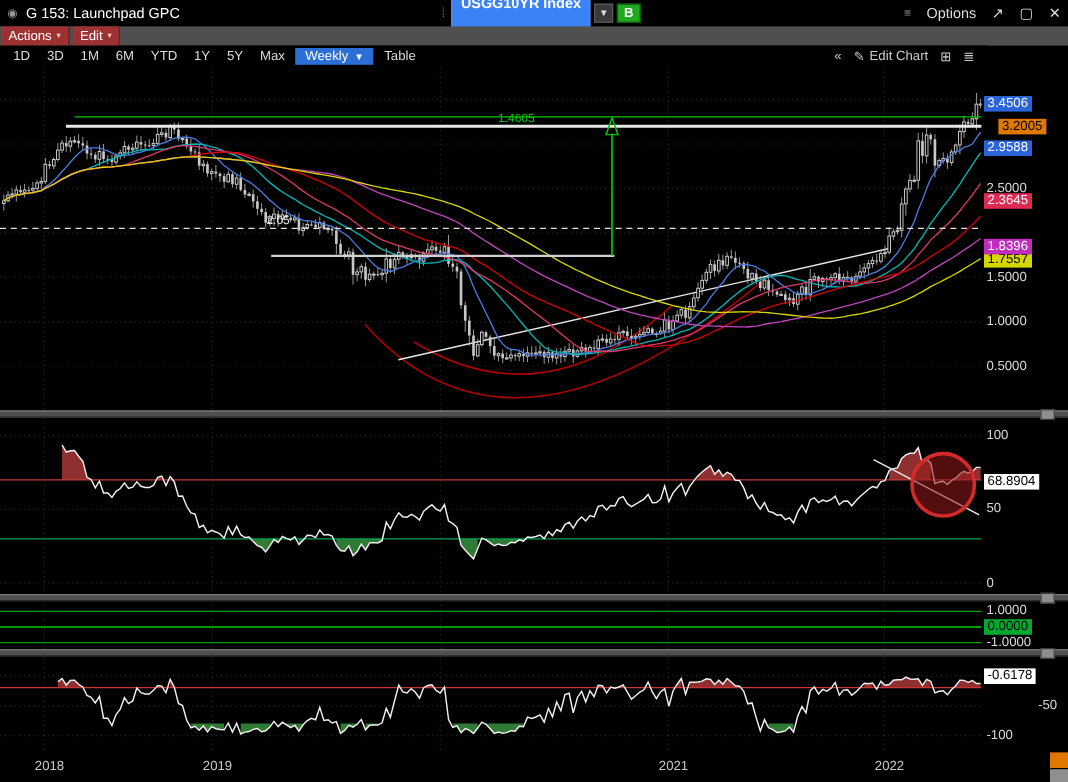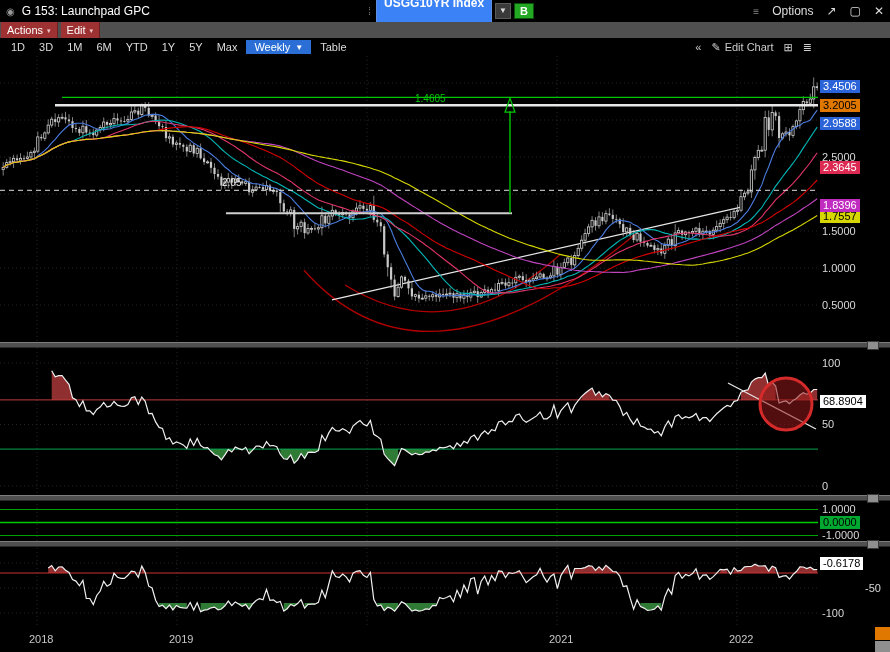--- a/index.html
+++ b/index.html
@@ -357,21 +357,21 @@
           <line x1="0" y1="613.0" x2="818" y2="613.0" stroke="#242424" stroke-dasharray="1 3"></line>
           <path d="M48.2 573.0 L48.2 568.1 L51.7 565.5 L55.2 570.8 L58.6 567.0 L62.1 566.8 L65.5 570.2 L69.0 572.4 L69.0 573.0 Z M131.4 573.0 L131.4 571.2 L134.8 571.7 L134.8 573.0 Z M141.8 573.0 L141.8 566.1 L145.2 572.5 L145.2 573.0 Z M356.5 573.0 L356.5 571.3 L360.0 570.7 L360.0 573.0 Z M498.5 573.0 L498.5 571.0 L502.0 571.3 L502.0 573.0 Z M515.8 573.0 L515.8 572.5 L519.3 570.7 L519.3 573.0 Z M564.3 573.0 L564.3 570.2 L567.8 565.4 L567.8 573.0 Z M574.7 573.0 L574.7 568.5 L578.2 568.5 L581.7 568.3 L585.1 567.6 L588.6 565.7 L592.1 566.2 L595.5 570.4 L599.0 566.9 L602.4 570.1 L605.9 565.4 L609.4 568.3 L612.8 571.5 L616.3 571.8 L616.3 573.0 Z M720.2 573.0 L720.2 569.4 L723.7 569.8 L727.1 569.2 L727.1 573.0 Z M734.1 573.0 L734.1 567.7 L737.5 571.1 L741.0 570.4 L744.5 566.9 L747.9 566.5 L751.4 566.5 L754.9 564.2 L758.3 565.8 L761.8 566.0 L765.2 565.7 L768.7 571.2 L772.2 566.2 L775.6 567.8 L775.6 573.0 Z M796.4 573.0 L796.4 571.5 L799.9 566.8 L803.3 567.0 L806.8 568.6 L810.3 567.1 L813.7 569.6 L817.2 569.5 L817.2 573.0 Z " fill="#8f2f2f" stroke="none"></path>
           <path d="M159.1 603.0 L159.1 606.6 L162.5 605.2 L166.0 608.6 L169.5 605.0 L172.9 609.9 L176.4 605.5 L179.9 607.3 L183.3 607.9 L186.8 608.2 L186.8 603.0 Z M200.6 603.0 L200.6 611.6 L204.1 610.1 L207.6 609.6 L211.0 607.8 L214.5 607.1 L218.0 609.8 L221.4 609.0 L224.9 605.8 L224.9 603.0 Z M238.7 603.0 L238.7 604.1 L242.2 606.3 L245.7 604.4 L249.1 609.3 L252.6 604.0 L252.6 603.0 Z M283.8 603.0 L283.8 611.1 L287.2 608.7 L290.7 604.4 L294.2 606.0 L297.6 603.6 L297.6 603.0 Z M304.6 603.0 L304.6 608.2 L308.0 604.3 L311.5 604.1 L314.9 604.2 L314.9 603.0 Z M377.3 603.0 L377.3 606.1 L380.8 604.9 L384.2 610.6 L387.7 607.2 L391.1 608.4 L394.6 611.2 L398.1 606.7 L398.1 603.0 Z M405.0 603.0 L405.0 603.6 L408.5 607.3 L411.9 611.1 L415.4 610.0 L418.9 611.1 L422.3 610.5 L425.8 608.9 L429.3 609.3 L432.7 605.3 L436.2 605.7 L436.2 603.0 Z M640.5 603.0 L640.5 606.5 L644.0 608.1 L647.5 610.4 L650.9 610.0 L654.4 609.1 L657.9 605.9 L661.3 610.1 L661.3 603.0 Z " fill="#2f7a35" stroke="none"></path>
           <line x1="0" y1="573.0" x2="818" y2="573.0" stroke="#cc3333" stroke-width="1"></line>
           <path d="M48.2 568.1 L51.7 565.5 L55.2 570.8 L58.6 567.0 L62.1 566.8 L65.5 570.2 L69.0 572.4 L72.5 579.6 L75.9 581.1 L79.4 585.8 L82.9 580.4 L86.3 598.5 L89.8 598.5 L93.3 604.6 L96.7 595.5 L100.2 591.0 L103.7 581.3 L107.1 586.3 L110.6 584.1 L114.0 573.3 L117.5 577.2 L121.0 578.3 L124.4 578.4 L127.9 575.3 L131.4 571.2 L134.8 571.7 L138.3 577.3 L141.8 566.1 L145.2 572.5 L148.7 586.2 L152.1 588.0 L155.6 600.2 L159.1 606.6 L162.5 605.2 L166.0 608.6 L169.5 605.0 L172.9 609.9 L176.4 605.5 L179.9 607.3 L183.3 607.9 L186.8 608.2 L190.2 602.5 L193.7 610.1 L197.2 602.8 L200.6 611.6 L204.1 610.1 L207.6 609.6 L211.0 607.8 L214.5 607.1 L218.0 609.8 L221.4 609.0 L224.9 605.8 L228.3 601.1 L231.8 605.5 L235.3 601.9 L238.7 604.1 L242.2 606.3 L245.7 604.4 L249.1 609.3 L252.6 604.0 L256.1 600.5 L259.5 598.6 L263.0 599.8 L266.5 589.4 L269.9 600.3 L273.4 599.8 L276.8 602.5 L280.3 601.4 L283.8 611.1 L287.2 608.7 L290.7 604.4 L294.2 606.0 L297.6 603.6 L301.1 599.7 L304.6 608.2 L308.0 604.3 L311.5 604.1 L314.9 604.2 L318.4 602.3 L321.9 590.2 L325.3 597.7 L328.8 584.0 L332.3 570.9 L335.7 576.6 L339.2 577.5 L342.7 574.0 L346.1 576.9 L349.6 581.9 L353.0 573.1 L356.5 571.3 L360.0 570.7 L363.4 575.3 L366.9 577.5 L370.4 572.4 L373.8 599.6 L377.3 606.1 L380.8 604.9 L384.2 610.6 L387.7 607.2 L391.1 608.4 L394.6 611.2 L398.1 606.7 L401.5 601.8 L405.0 603.6 L408.5 607.3 L411.9 611.1 L415.4 610.0 L418.9 611.1 L422.3 610.5 L425.8 608.9 L429.3 609.3 L432.7 605.3 L436.2 605.7 L439.6 597.6 L443.1 598.7 L446.6 597.5 L450.0 595.7 L453.5 601.8 L457.0 590.3 L460.4 597.3 L463.9 585.0 L467.4 592.3 L470.8 578.8 L474.3 577.7 L477.7 594.1 L481.2 581.2 L484.7 576.1 L488.1 584.9 L491.6 575.6 L495.1 580.6 L498.5 571.0 L502.0 571.3 L505.5 577.5 L508.9 572.6 L512.4 573.5 L515.8 572.5 L519.3 570.7 L522.8 576.8 L526.2 582.6 L529.7 579.8 L533.2 576.8 L536.6 574.8 L540.1 568.4 L543.6 576.6 L547.0 582.1 L550.5 576.4 L553.9 574.0 L557.4 588.5 L560.9 575.6 L564.3 570.2 L567.8 565.4 L571.3 578.6 L574.7 568.5 L578.2 568.5 L581.7 568.3 L585.1 567.6 L588.6 565.7 L592.1 566.2 L595.5 570.4 L599.0 566.9 L602.4 570.1 L605.9 565.4 L609.4 568.3 L612.8 571.5 L616.3 571.8 L619.8 576.1 L623.2 586.5 L626.7 585.8 L630.2 598.2 L633.6 609.1 L637.1 599.7 L640.5 606.5 L644.0 608.1 L647.5 610.4 L650.9 610.0 L654.4 609.1 L657.9 605.9 L661.3 610.1 L664.8 596.7 L668.3 588.8 L671.7 594.1 L675.2 575.6 L678.6 572.4 L682.1 578.3 L685.6 574.5 L689.0 575.9 L692.5 573.6 L696.0 568.8 L699.4 579.3 L702.9 575.1 L706.4 574.8 L709.8 579.4 L713.3 576.6 L716.7 573.1 L720.2 569.4 L723.7 569.8 L727.1 569.2 L730.6 574.2 L734.1 567.7 L737.5 571.1 L741.0 570.4 L744.5 566.9 L747.9 566.5 L751.4 566.5 L754.9 564.2 L758.3 565.8 L761.8 566.0 L765.2 565.7 L768.7 571.2 L772.2 566.2 L775.6 567.8 L779.1 577.4 L782.6 576.1 L786.0 575.6 L789.5 579.0 L793.0 574.6 L796.4 571.5 L799.9 566.8 L803.3 567.0 L806.8 568.6 L810.3 567.1 L813.7 569.6 L817.2 569.5 " fill="none" stroke="#f0f0f0" stroke-width="1.2"></path>
         </g>
       </svg></div>
 
   <div id="overlay">
       <div class="pbox" style="background: rgb(43, 99, 216); color: rgb(255, 255, 255); top: 80px;">3.4506</div>
-      <div class="pbox" style="background: rgb(224, 120, 0); color: rgb(0, 0, 0); top: 99px;">3.2005</div>
+      <div class="pbox" style="background: rgb(224, 120, 0); color: rgb(0, 0, 0); top: 99px; margin-left: 12px;">3.2005</div>
       <div class="pbox" style="background: rgb(43, 99, 216); color: rgb(255, 255, 255); top: 117px;">2.9588</div>
       <div class="plab" style="top: 151px;">2.5000</div>
       <div class="pbox" style="background: rgb(220, 42, 82); color: rgb(255, 255, 255); top: 161px;">2.3645</div>
       <div class="pbox" style="background: rgb(214, 214, 0); color: rgb(0, 0, 0); top: 210px;">1.7557</div>
       <div class="pbox" style="background: rgb(192, 44, 192); color: rgb(255, 255, 255); top: 199px;">1.8396</div>
       <div class="plab" style="top: 225px;">1.5000</div>
       <div class="plab" style="top: 262px;">1.0000</div>
       <div class="plab" style="top: 299px;">0.5000</div>
       <div class="plab" style="top: 357px;">100</div>
       <div class="pbox" style="background: rgb(255, 255, 255); color: rgb(0, 0, 0); top: 395px;">68.8904</div>

